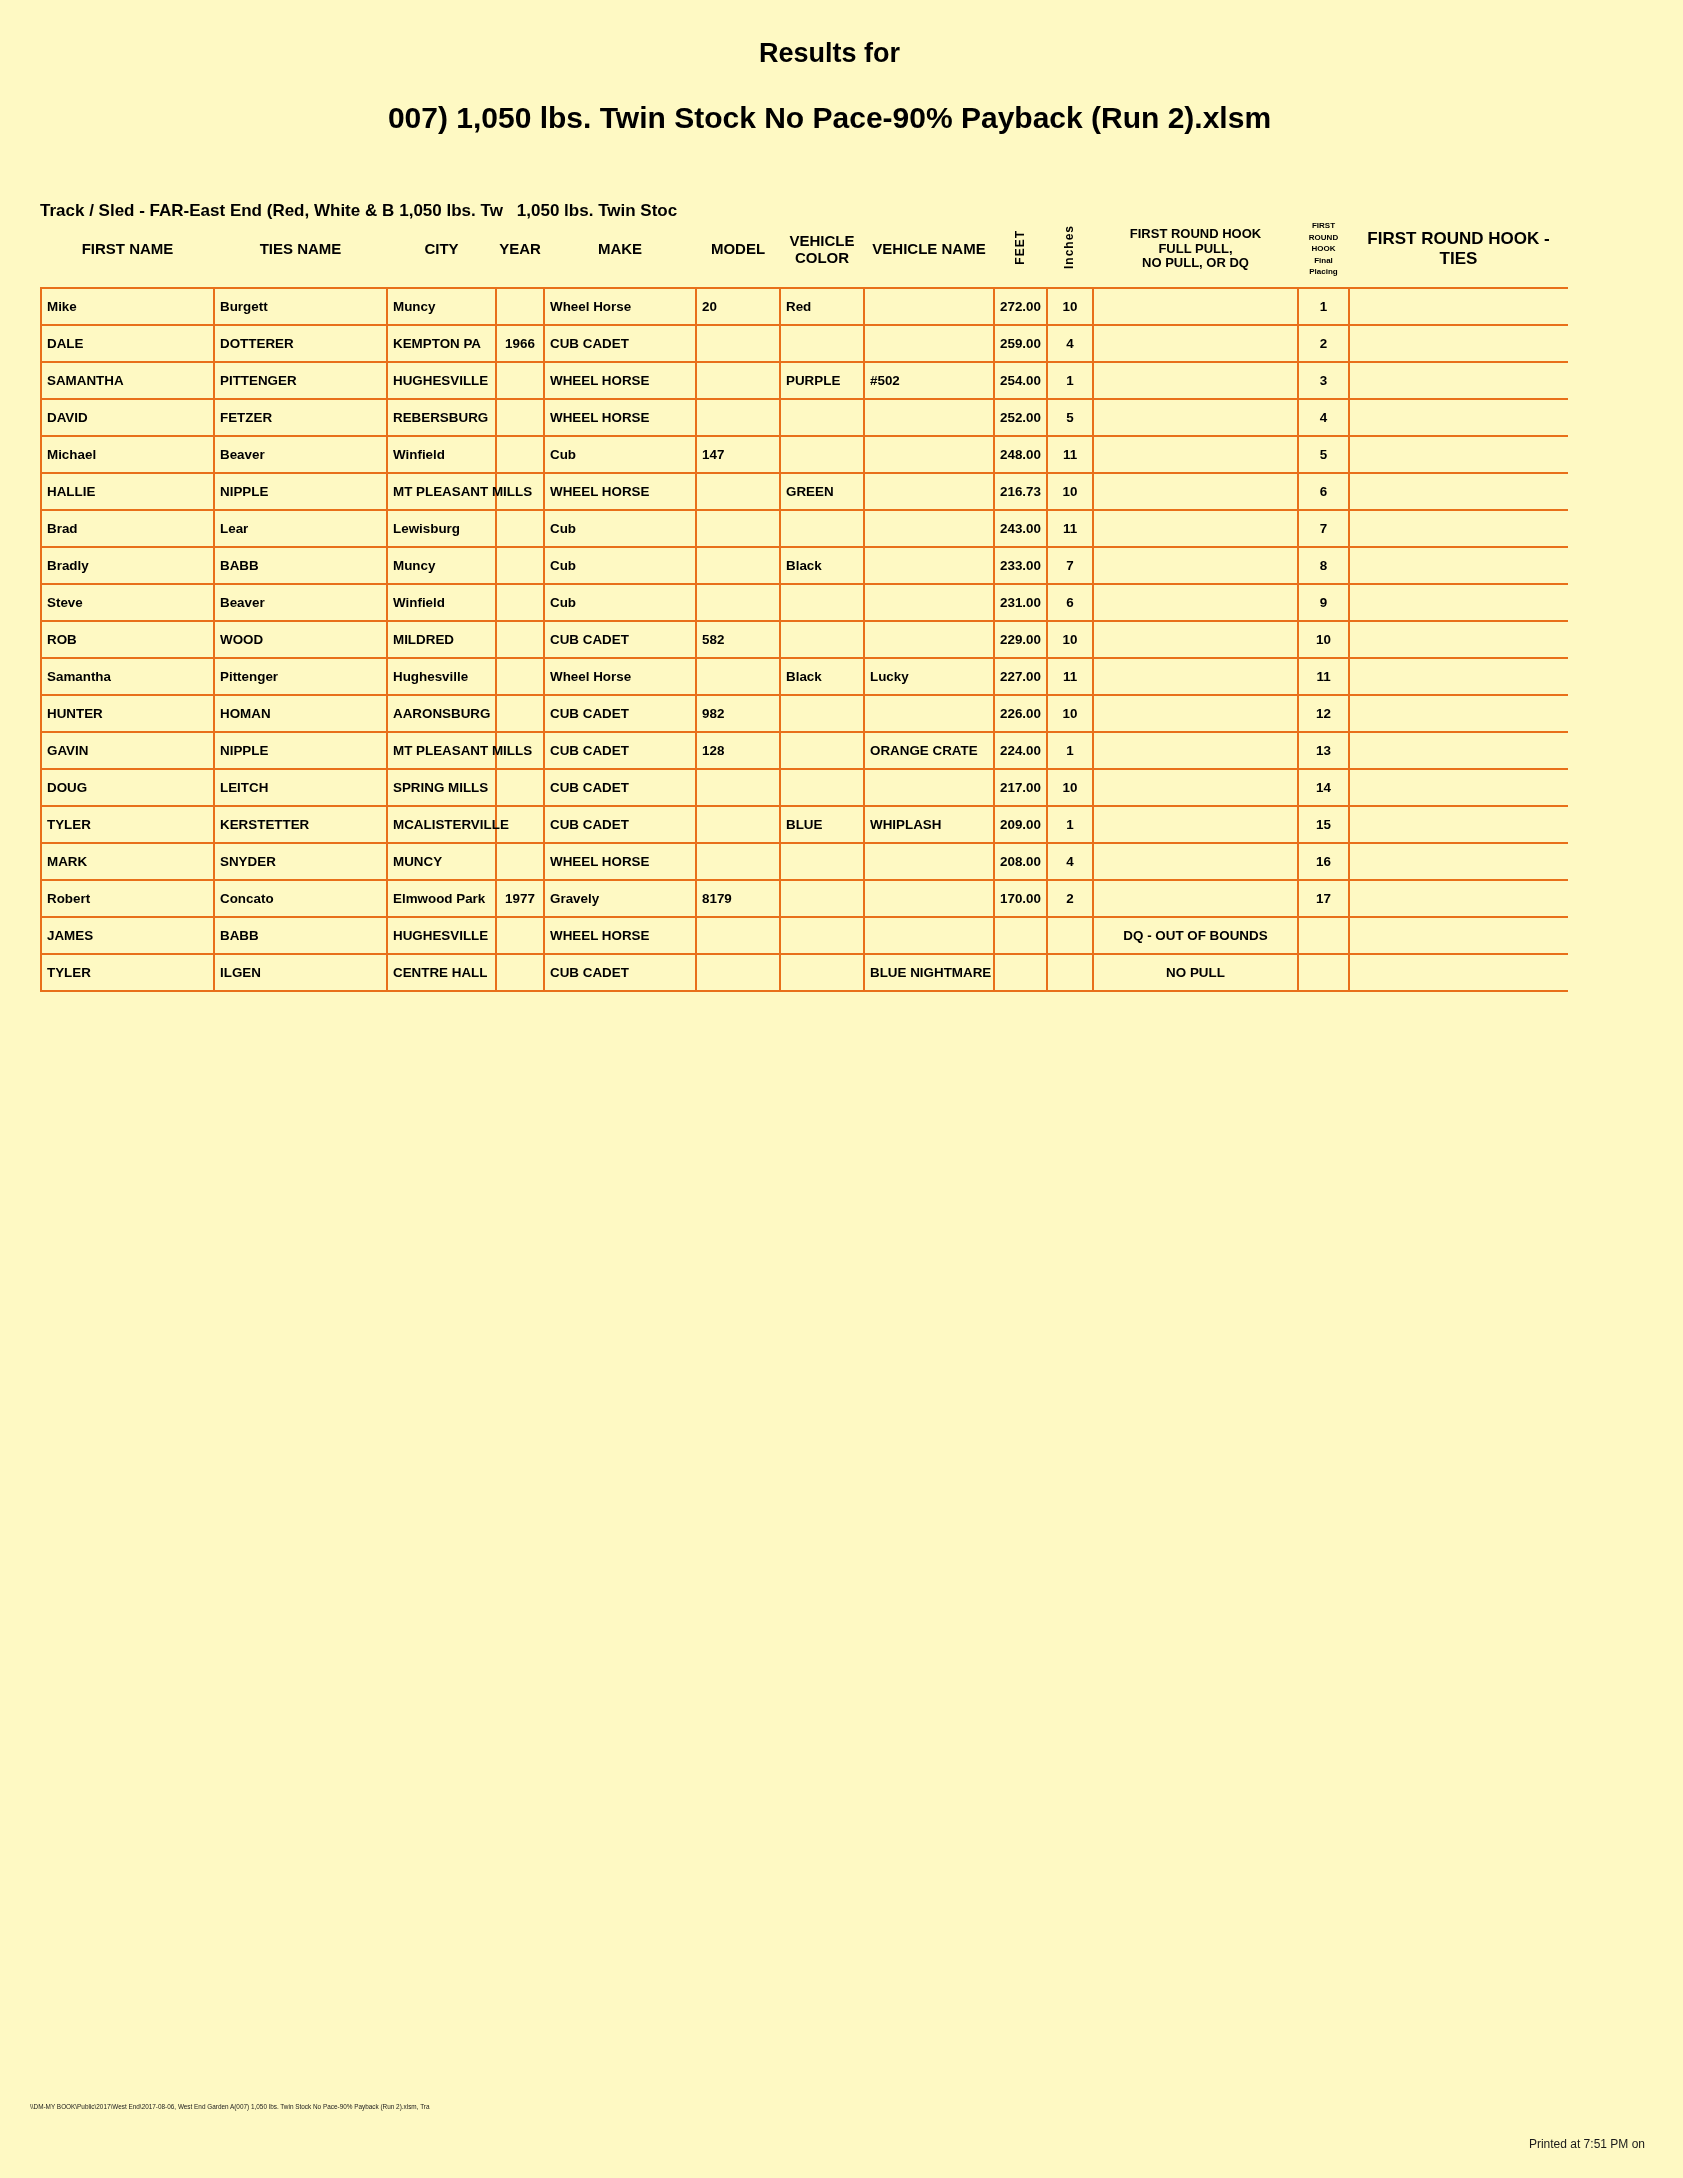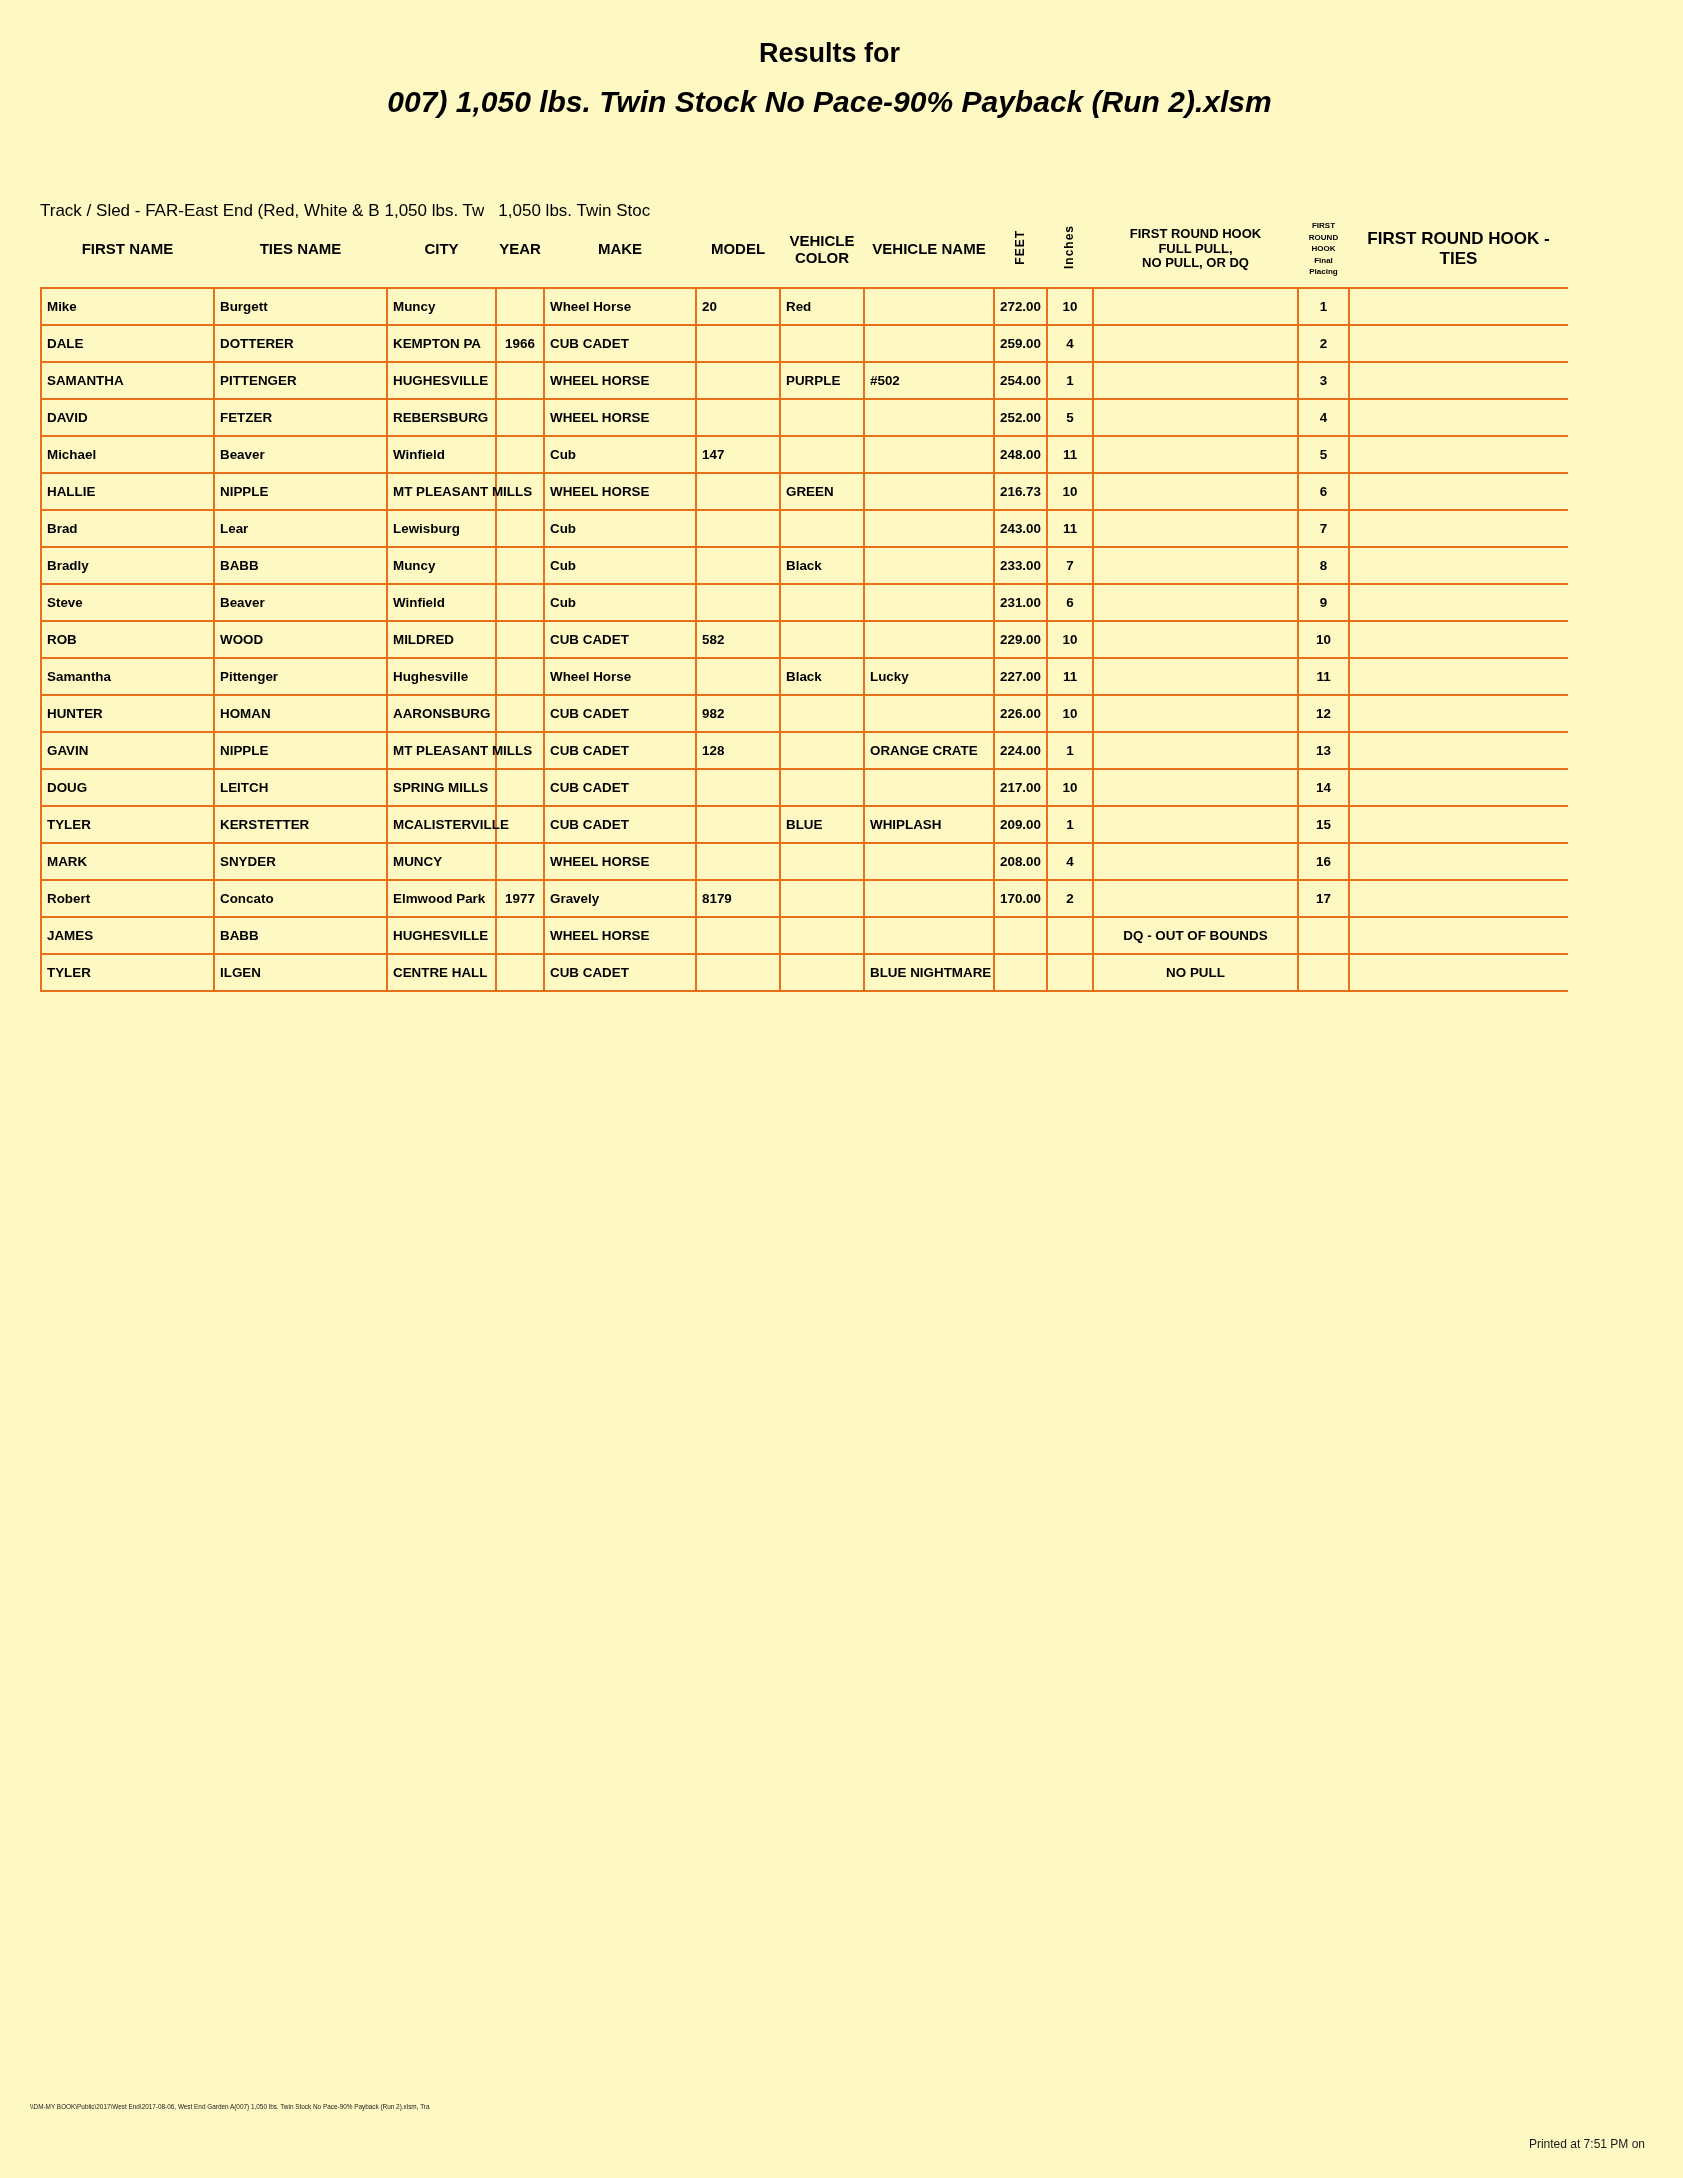--- a/index.html
+++ b/index.html
@@ -1,23 +1,23 @@
 <!DOCTYPE html>
 <html><head>
 <meta charset="utf-8">
 <style>
   html,body{margin:0;padding:0;background:#ffffff;}
   body{width:1683px;height:2178px;font-family:"Liberation Sans", sans-serif;position:relative;overflow:hidden;}
   .page{position:absolute;left:0;top:0;width:1683px;height:2178px;background:#fef9c3;}
 
   .title-block{position:absolute;left:0;top:38px;width:1659px;text-align:center;color:#000;}
   .title-line1{font-size:27px;font-weight:bold;letter-spacing:0px;}
-  .title-line2{font-size:30px;font-weight:bold;margin-top:16px;font-style:italic;}
-
-  .track-line{position:absolute;left:40px;top:201px;font-size:17px;font-weight:normal;white-space:nowrap;color:#000;display:flex;}
+  .title-line2{font-size:30px;font-weight:bold;margin-top:32px;}
+
+  .track-line{position:absolute;left:40px;top:201px;font-size:17px;font-weight:bold;white-space:nowrap;color:#000;display:flex;}
   .track-line .seg{display:inline-block;white-space:nowrap;overflow:hidden;}
   .track-line .seg2{margin-left:5px;}
   .track-line .seg3{margin-left:14px;}
 
   table.results{position:absolute;left:40px;top:211px;border-collapse:collapse;table-layout:fixed;width:1528px;}
   table.results col.c-first{width:173px}
   table.results col.c-last{width:173px}
   table.results col.c-city{width:109px}
   table.results col.c-year{width:48px}
   table.results col.c-make{width:152px}

